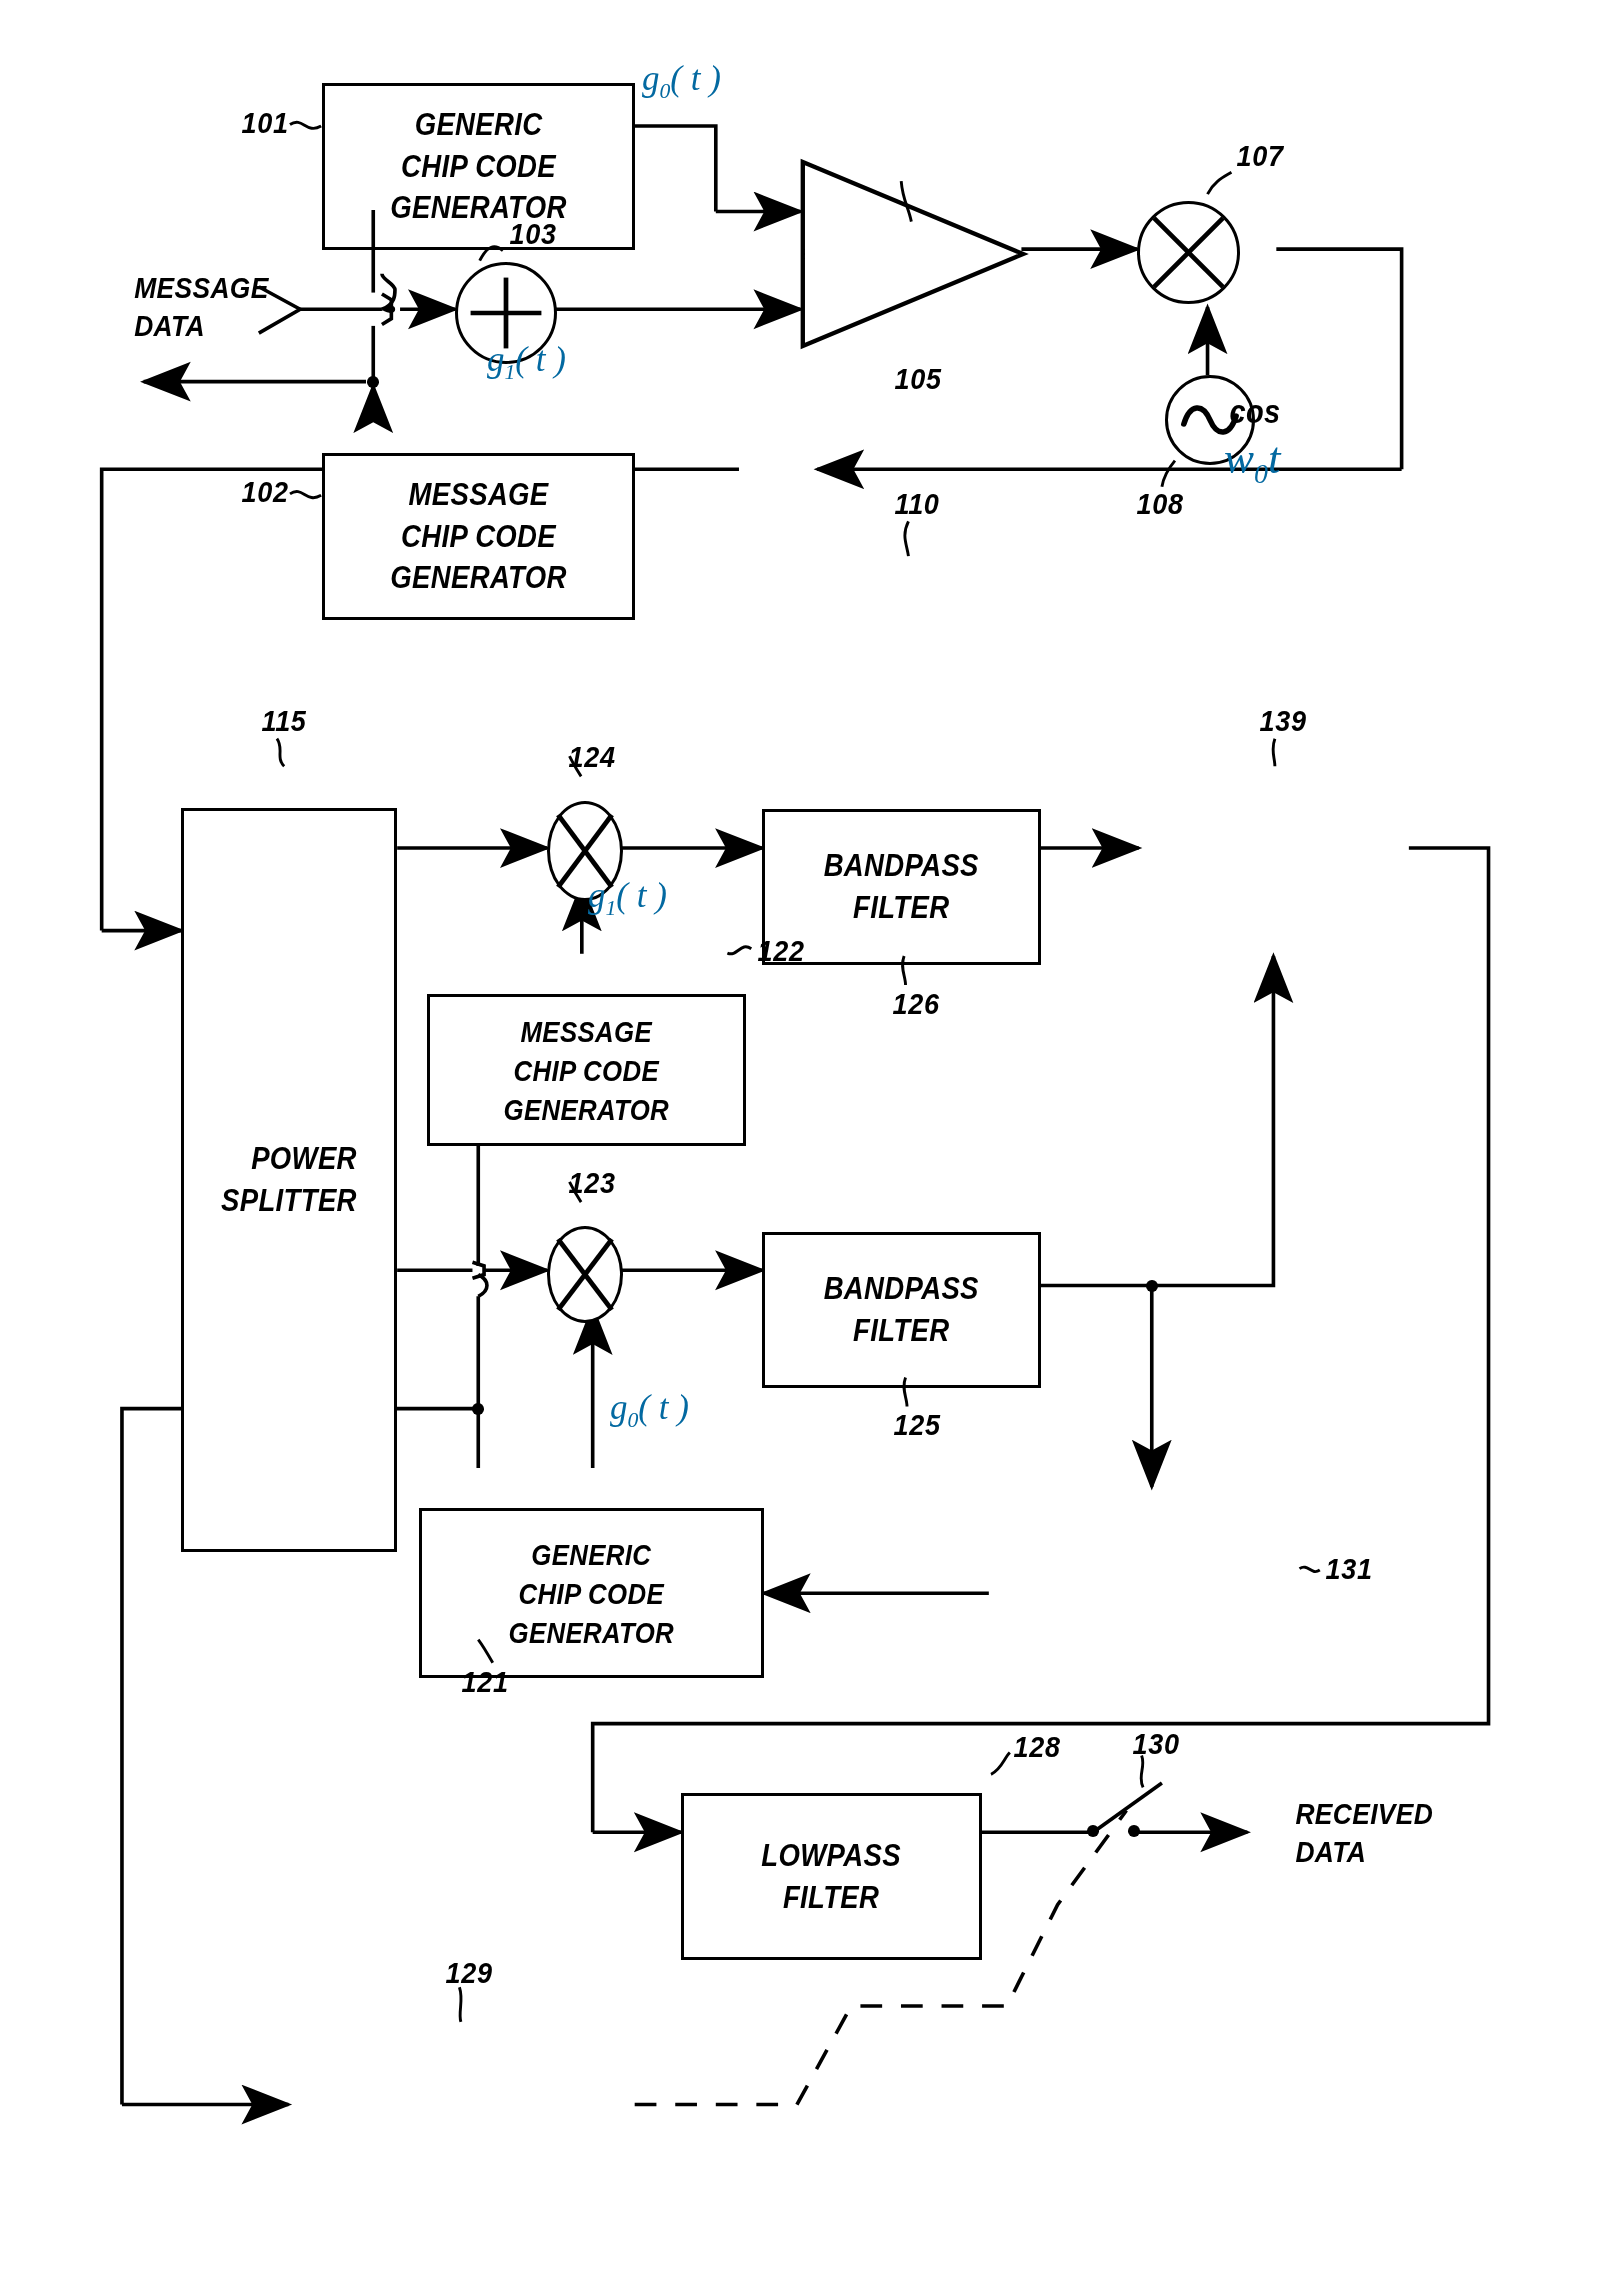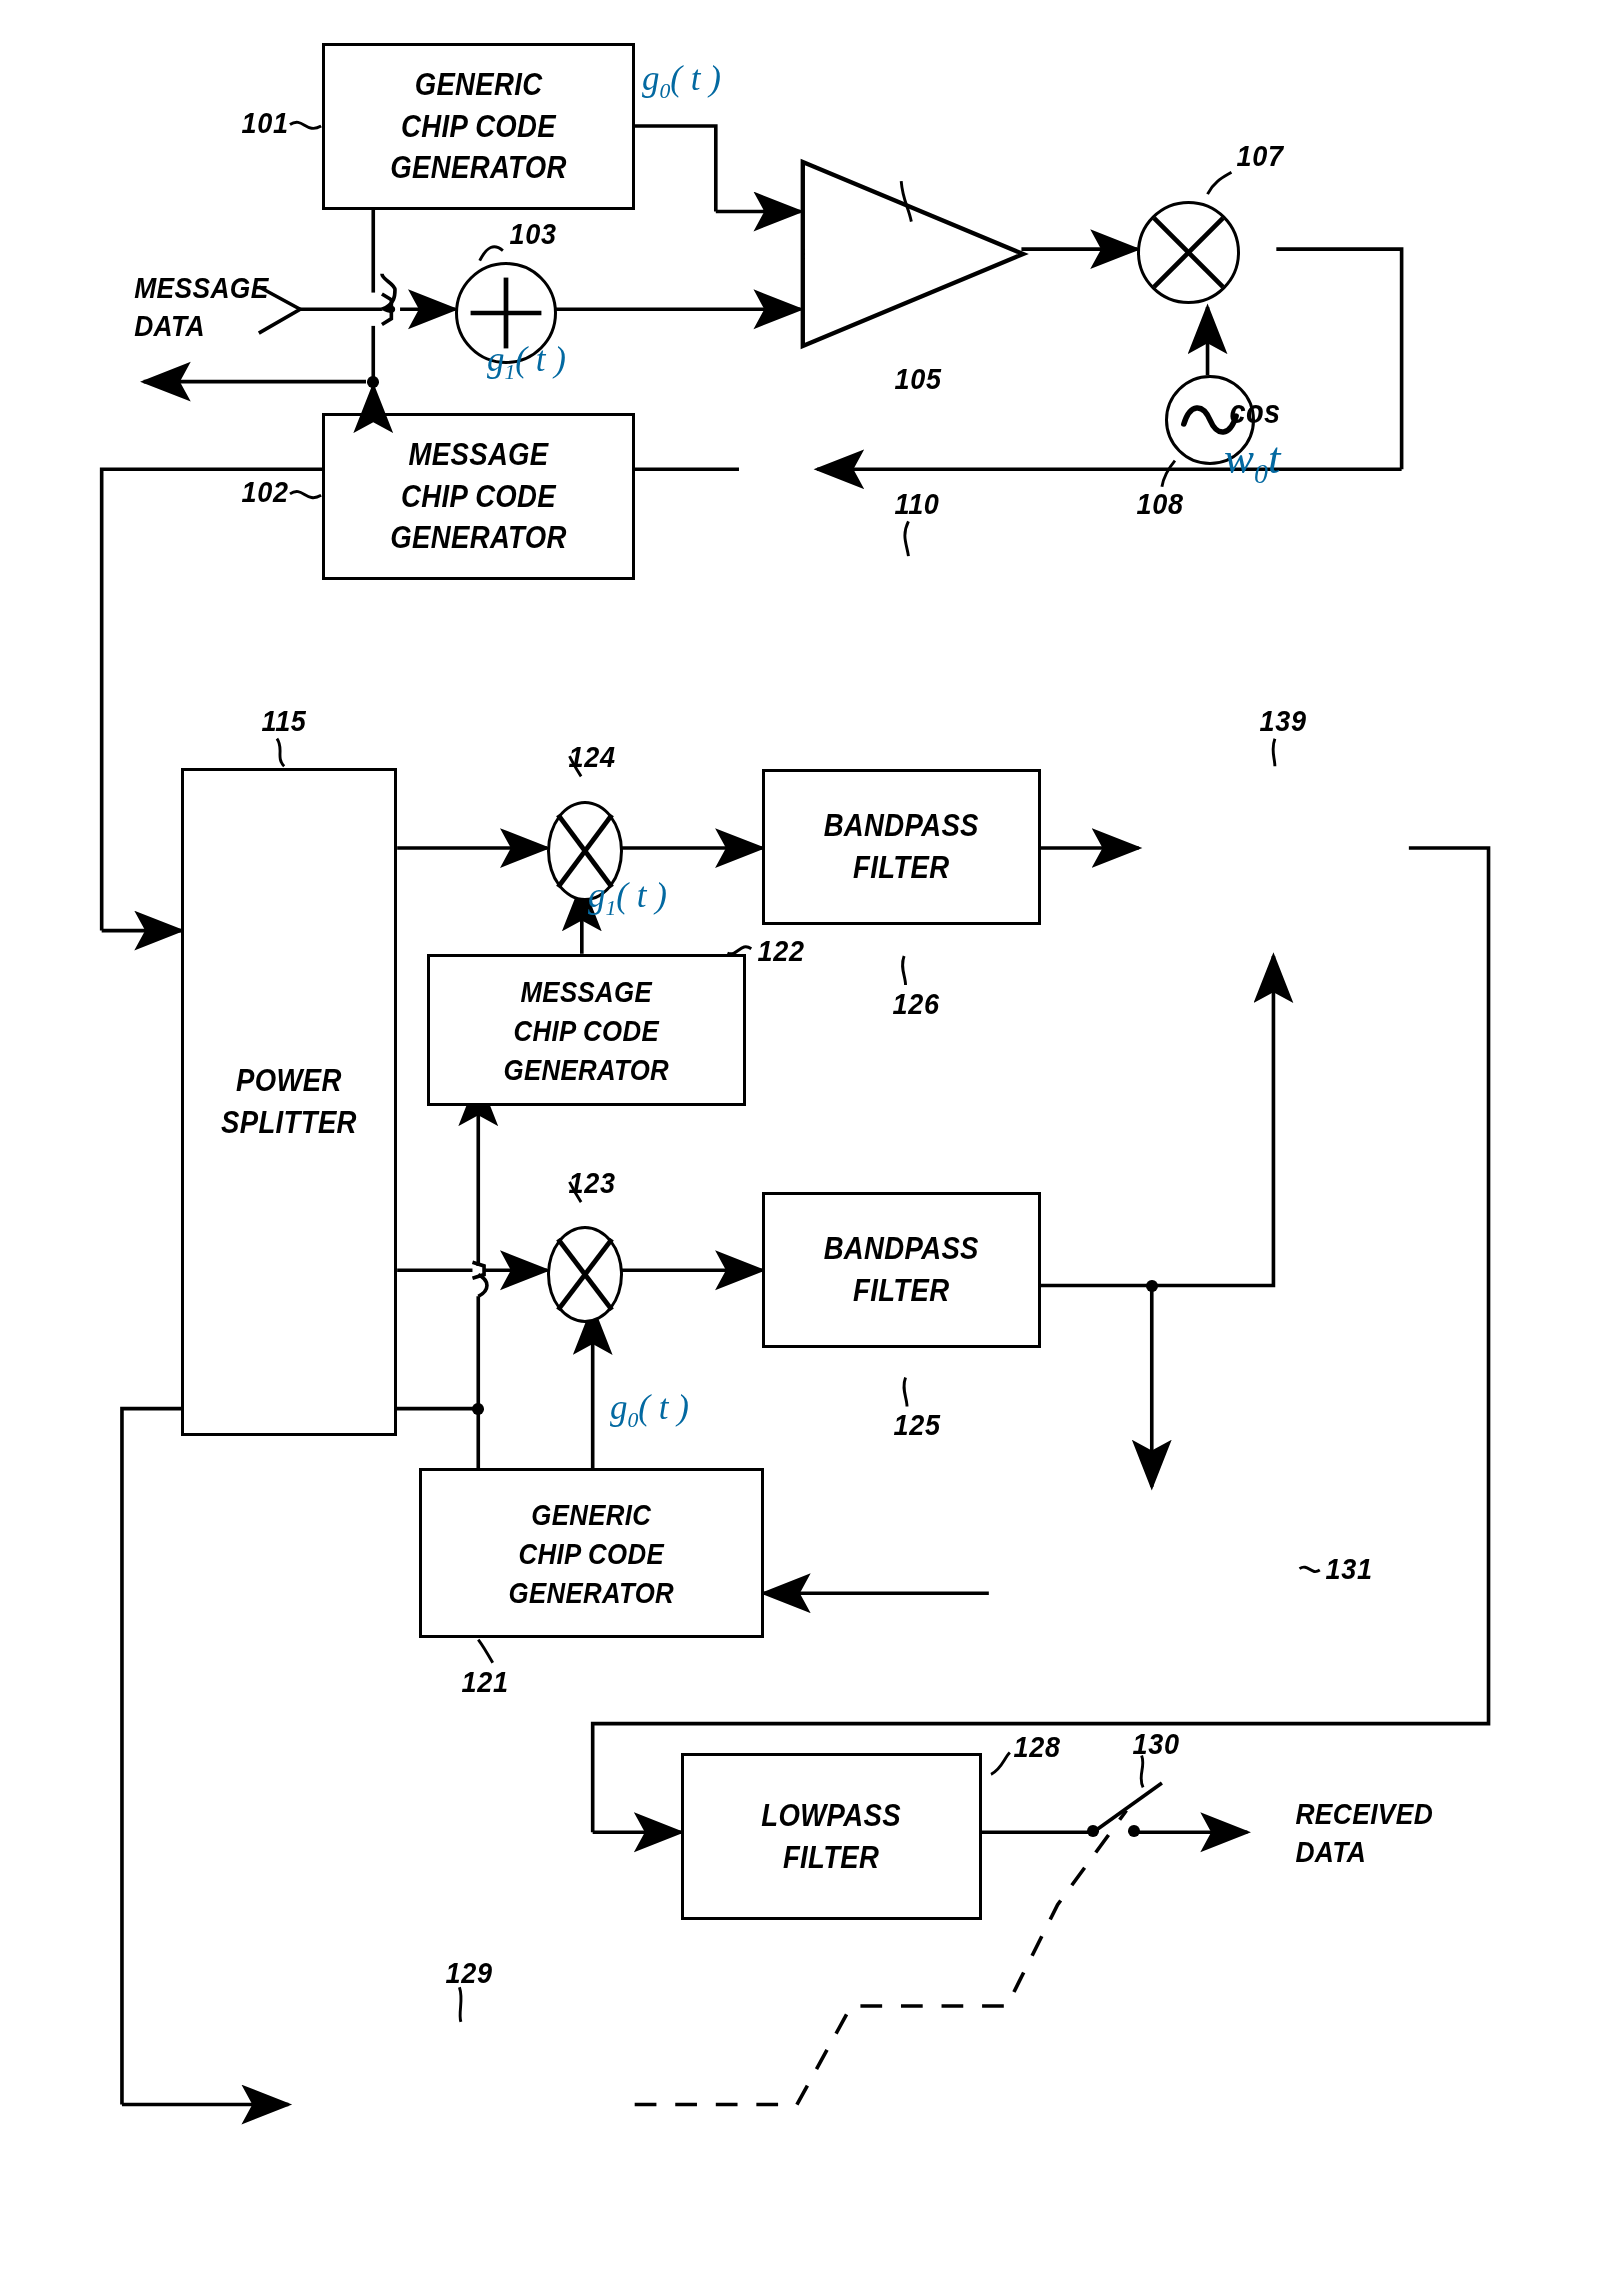--- a/index.html
+++ b/index.html
@@ -12,20 +12,21 @@
     overflow:hidden;
   }
   
   .blk{
     position:absolute;
     border:3.6px solid #000;
     background:#fff;
     display:flex;align-items:center;justify-content:center;
     text-align:center;
     box-sizing:border-box;
+    margin-top:40px;
   }
   .blk .txt{
     font-family:"Liberation Sans",sans-serif;
     font-style:italic;
     font-weight:600;
     color:#000;
     line-height:1.30;
     letter-spacing:0.4px;
     transform:scaleX(0.86);
   }
@@ -164,21 +165,21 @@
 GENERATOR</div>
   </div>
 
   <div class="blk f44" style="left:322px;top:413px;width:313px;height:167px;">
     <div class="txt" style="white-space:pre-line;">MESSAGE
 CHIP CODE
 GENERATOR</div>
   </div>
 
 
-  <div class="blk f44" style="left:181px;top:768px;width:216px;height:668px;">
+  <div class="blk f44" style="left:181px;top:768px;width:216px;height:744px;text-align:right;">
     <div class="txt" style="white-space:pre-line;">POWER
 SPLITTER</div>
   </div>
 
   <div class="blk f42" style="left:427px;top:954px;width:319px;height:152px;">
     <div class="txt" style="white-space:pre-line;">MESSAGE
 CHIP CODE
 GENERATOR</div>
   </div>
 

